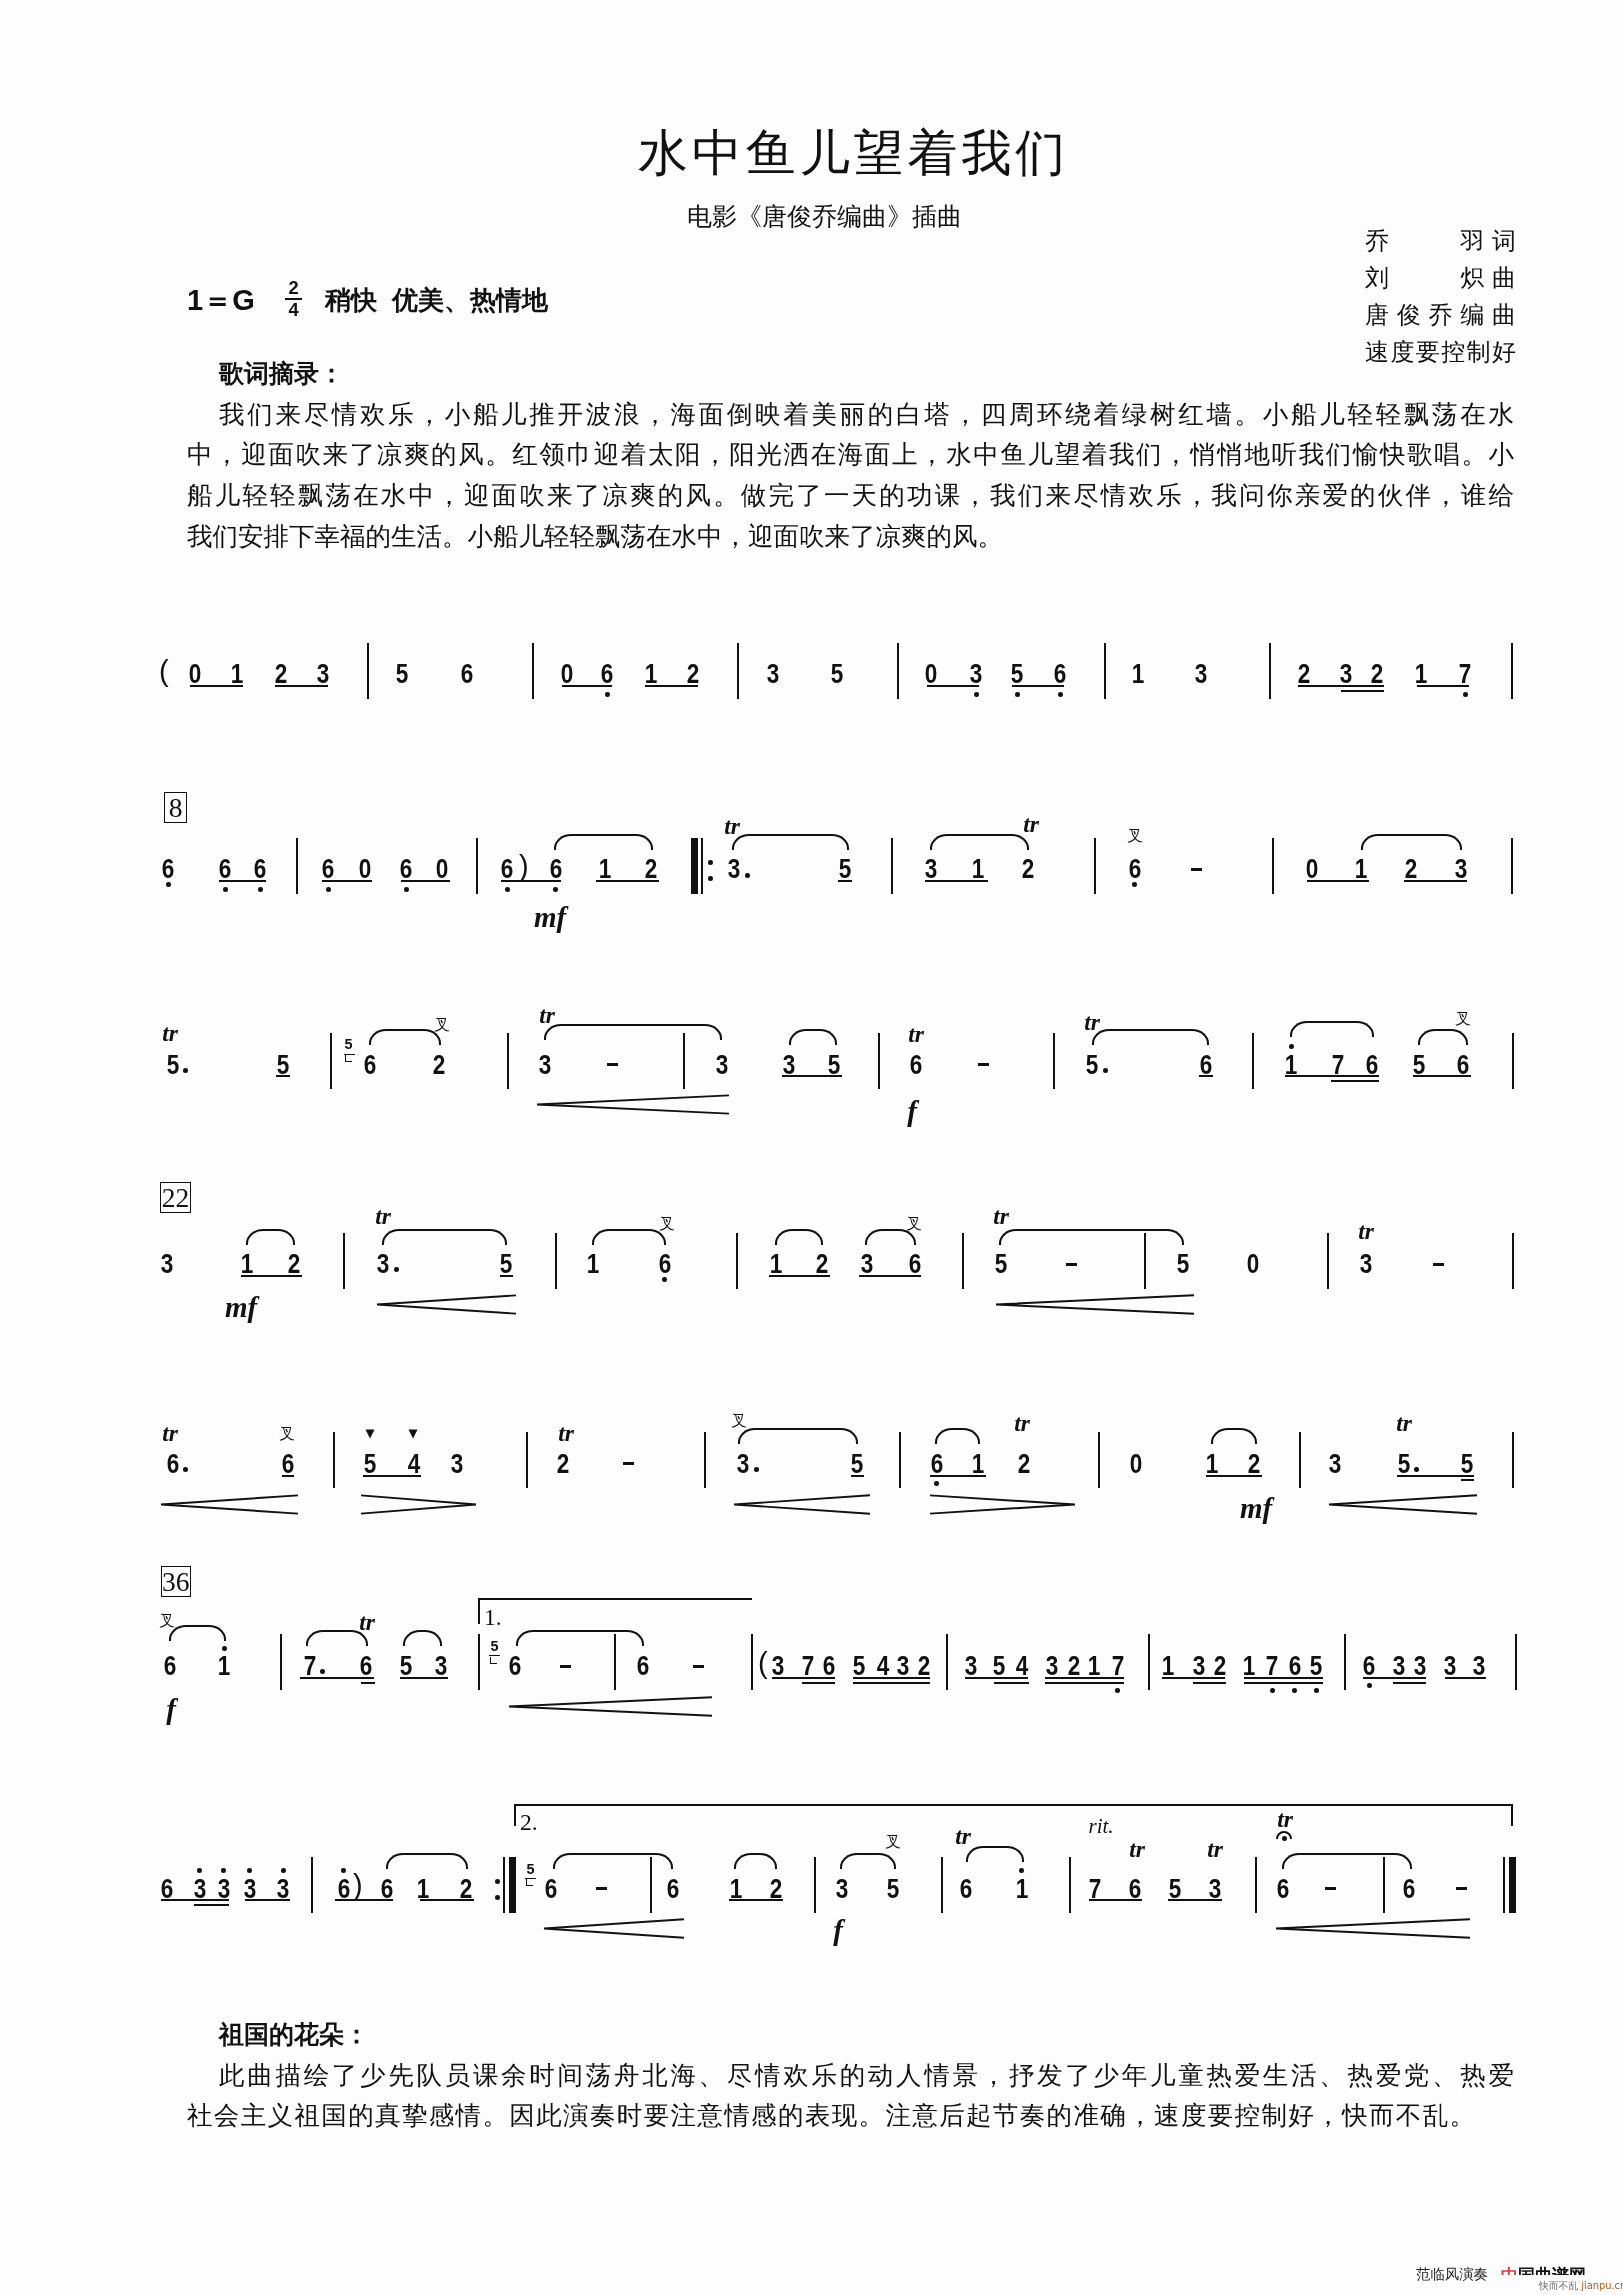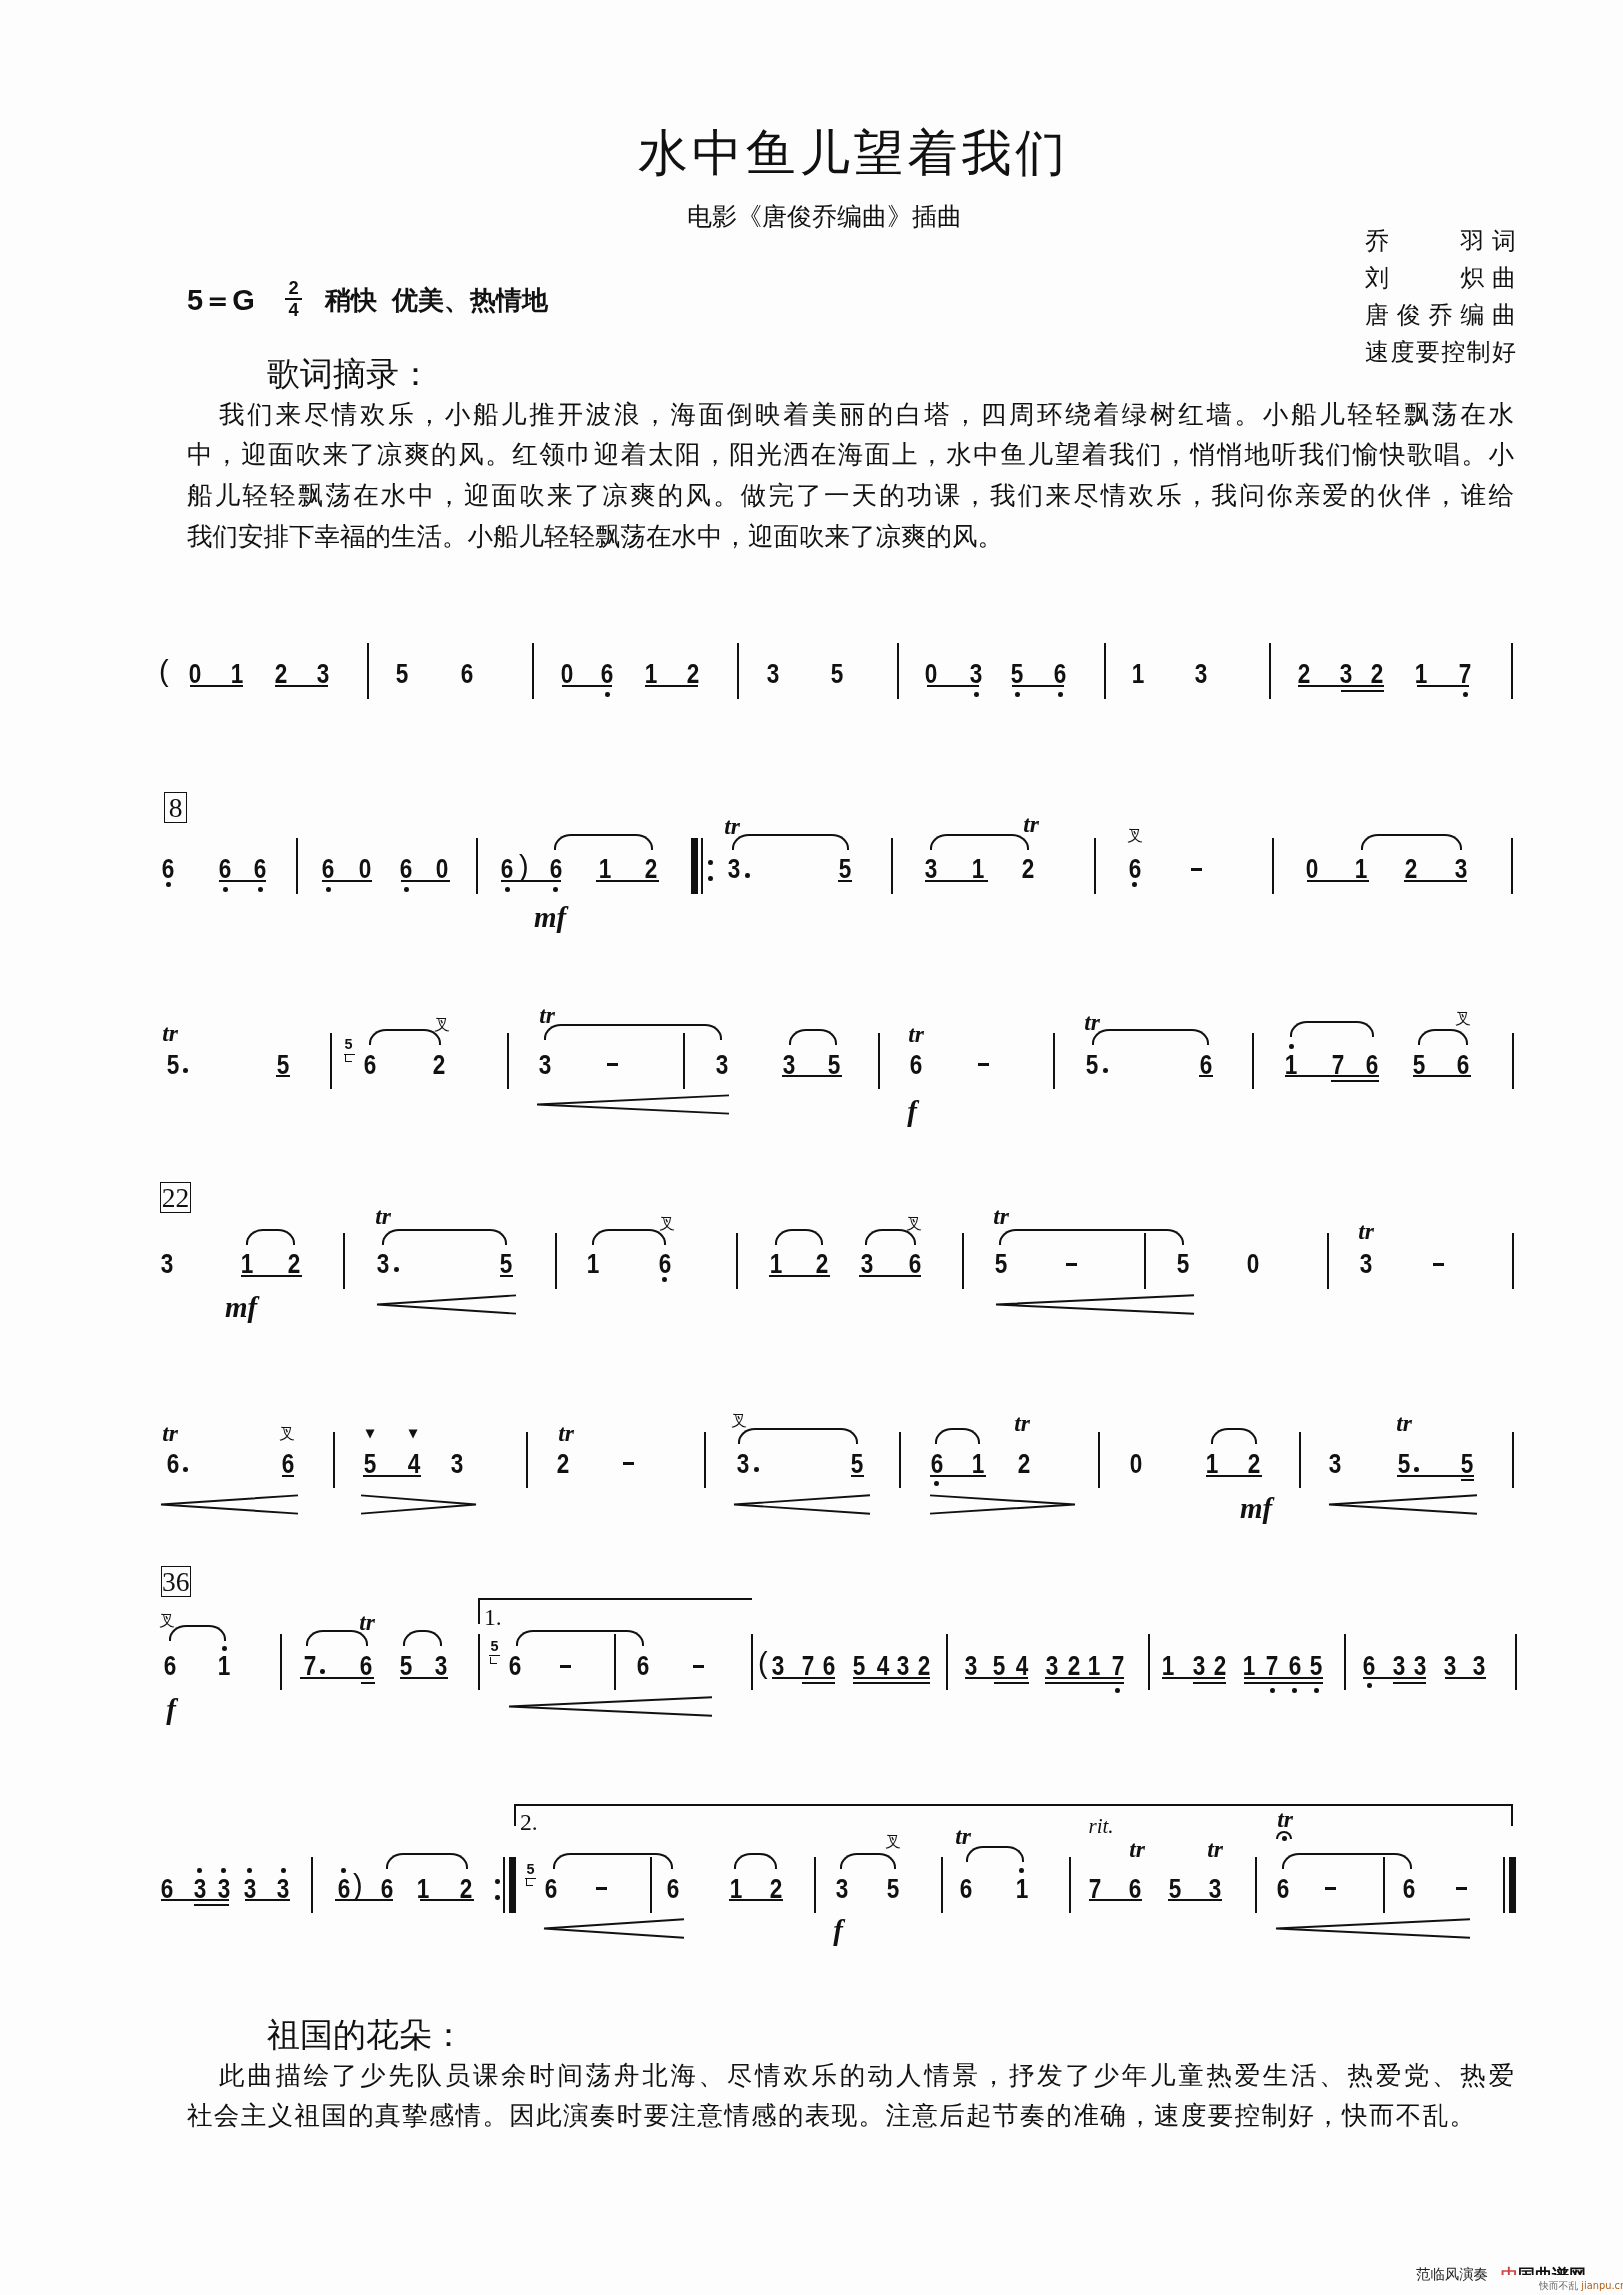--- a/index.html
+++ b/index.html
@@ -8,21 +8,21 @@
   .title{left:638px;top:123px;width:393px;text-align:center;font-family:"Liberation Serif",serif;font-size:50px;line-height:60px;letter-spacing:3.9px;font-weight:normal;}
   .subtitle{left:661px;top:202px;width:327px;text-align:center;font-family:"Liberation Serif",serif;font-size:25px;line-height:29px;}
   .credits{left:1365px;top:223px;width:151px;}
   .credit{display:block;font-family:"Liberation Serif",serif;font-size:24px;line-height:37px;text-align:justify;text-align-last:justify;}
   .key{left:187px;top:284px;font-family:"Liberation Sans",sans-serif;font-weight:bold;font-size:29px;line-height:33px;}
   .timesig{left:285px;top:278px;width:17px;text-align:center;font-family:"Liberation Sans",sans-serif;font-weight:bold;font-size:18.3px;line-height:19.6px;}
   .timesig .num{display:block;border-bottom:2px solid #111;}
   .timesig .den{display:block;}
   .tempo{left:325px;top:285px;font-size:26px;line-height:31px;font-weight:bold;}
   .expr{left:392px;top:285px;font-size:26px;line-height:31px;font-weight:bold;}
-  .heading{font-size:33px;line-height:30px;font-weight:normal;margin-left:48px;}
+  .heading{font-size:25px;line-height:30px;font-weight:bold;}
   .para-line{font-size:25.5px;line-height:31px;}
   .just{text-align:justify;text-align-last:justify;}
   #score{position:absolute;left:0;top:0;width:1623px;height:2295px;}
   .note{position:absolute;width:26px;height:27.5px;line-height:27.5px;text-align:center;font-family:"Liberation Sans",sans-serif;font-weight:bold;font-size:27.5px;transform:scaleX(.82);}
   .paren{position:absolute;width:15.7px;height:33px;line-height:33px;text-align:center;font-family:"Liberation Sans",sans-serif;font-size:29px;}
   .grace{position:absolute;width:13px;height:15.7px;line-height:15.7px;text-align:center;font-family:"Liberation Sans",sans-serif;font-weight:bold;font-size:14.4px;}
   .grace-line{position:absolute;height:1.3px;background:#111;}
   .grace-hook{position:absolute;width:6.5px;height:6.5px;border-left:1.3px solid #111;border-bottom:1.3px solid #111;box-sizing:border-box;}
   .beam{position:absolute;height:2px;background:#111;}
   .dot{position:absolute;width:4.6px;height:4.6px;border-radius:50%;background:#111;}
@@ -52,21 +52,21 @@
 <body>
 
 <div class="abs title">水中鱼儿望着我们</div>
 <div class="abs subtitle">电影《唐俊乔编曲》插曲</div>
 <div class="abs credits">
   <span class="credit">乔　　羽词</span>
   <span class="credit">刘　　炽曲</span>
   <span class="credit">唐俊乔编曲</span>
   <span class="credit">速度要控制好</span>
 </div>
-<div class="abs key">5＝G</div>
+<div class="abs key">1＝G</div>
 <div class="abs timesig">
   <span class="num">2</span>
   <span class="den">4</span>
 </div>
 <div class="abs tempo">稍快</div>
 <div class="abs expr">优美、热情地</div>
 
 <div class="abs heading" style="left:219px;top:359px;">歌词摘录：</div>
 <div class="abs para-line just" style="left:219px;top:399px;width:1295px;">我们来尽情欢乐，小船儿推开波浪，海面倒映着美丽的白塔，四周环绕着绿树红墙。小船儿轻轻飘荡在水</div>
 <div class="abs para-line just" style="left:187px;top:439px;width:1327px;">中，迎面吹来了凉爽的风。红领巾迎着太阳，阳光洒在海面上，水中鱼儿望着我们，悄悄地听我们愉快歌唱。小</div>

